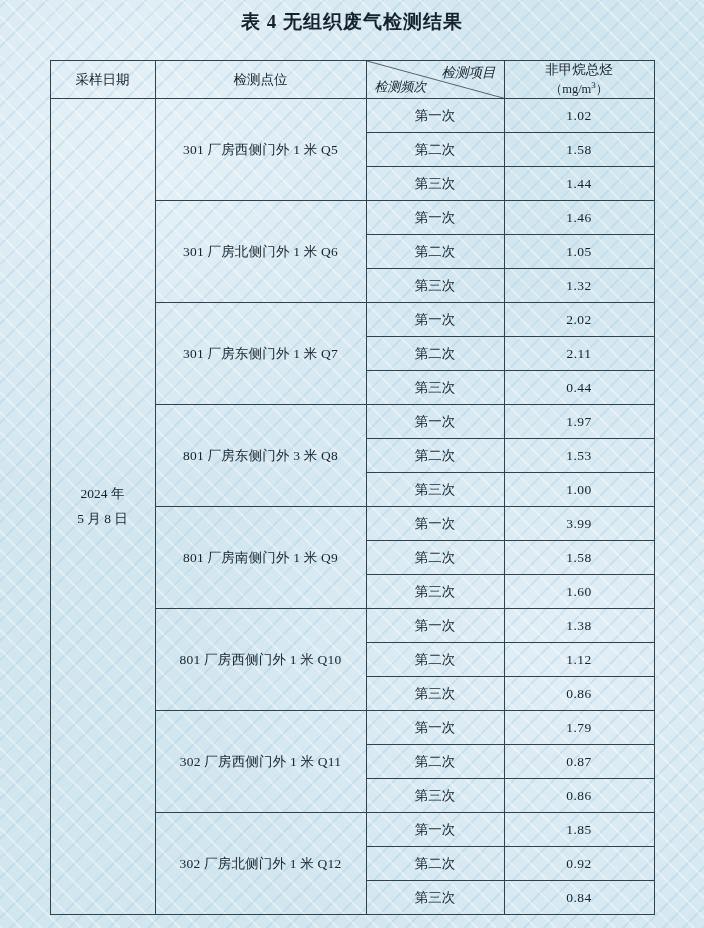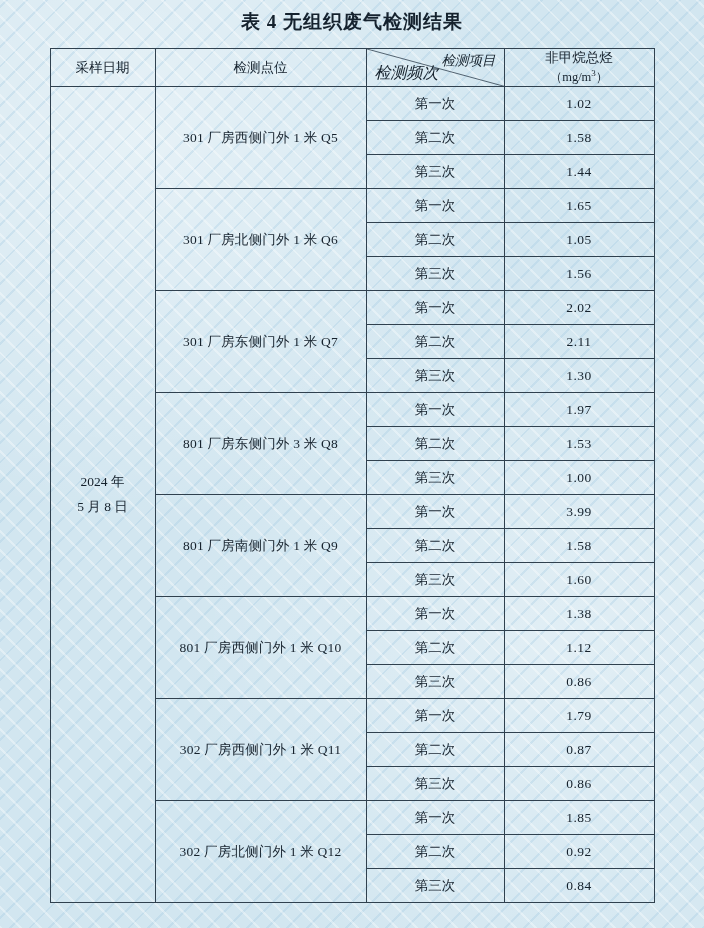--- a/index.html
+++ b/index.html
@@ -38,21 +38,21 @@
     text-align: center;
     font-size: 19px;
     font-weight: 600;
     letter-spacing: 1px;
     padding-top: 9px;
     padding-bottom: 9px;
     color: #15222e;
   }
   table.report {
     border-collapse: collapse;
-    margin: 4px auto;
+    margin: 16px auto;
     width: 604px;
     table-layout: fixed;
     background: transparent;
   }
   table.report td, table.report th {
     border: 1px solid #30414f;
     font-weight: normal;
     font-size: 13.5px;
     text-align: center;
     vertical-align: middle;
@@ -86,21 +86,21 @@
     position: absolute;
     top: 4px;
     right: 8px;
     font-size: 13.5px;
     line-height: 1.2;
   }
   .split-cell .bottom-label {
     position: absolute;
     bottom: 4px;
     left: 8px;
-    font-size: 16px;
+    font-size: 13px;
     line-height: 1.2;
   }
   .unit-cell .unit-main { display: block; line-height: 1.35; }
   .unit-cell .unit-sub  { display: block; line-height: 1.35; font-size: 12.5px; }
   .date-cell {
     font-size: 14.5px;
     line-height: 1.8;
   }
   .point-cell {
     font-size: 14px;
@@ -162,43 +162,43 @@
         <td class="value-cell">1.58</td>
       </tr>
       <tr>
         <td class="freq-cell">第三次</td>
         <td class="value-cell">1.44</td>
       </tr>
 
       <tr>
         <td class="point-cell" rowspan="3">301 厂房北侧门外 1 米 Q6</td>
         <td class="freq-cell">第一次</td>
-        <td class="value-cell">1.65</td>
+        <td class="value-cell">1.46</td>
       </tr>
       <tr>
         <td class="freq-cell">第二次</td>
         <td class="value-cell">1.05</td>
       </tr>
       <tr>
         <td class="freq-cell">第三次</td>
-        <td class="value-cell">1.56</td>
+        <td class="value-cell">1.32</td>
       </tr>
 
       <tr>
         <td class="point-cell" rowspan="3">301 厂房东侧门外 1 米 Q7</td>
         <td class="freq-cell">第一次</td>
         <td class="value-cell">2.02</td>
       </tr>
       <tr>
         <td class="freq-cell">第二次</td>
         <td class="value-cell">2.11</td>
       </tr>
       <tr>
         <td class="freq-cell">第三次</td>
-        <td class="value-cell">1.30</td>
+        <td class="value-cell">0.44</td>
       </tr>
 
       <tr>
         <td class="point-cell" rowspan="3">801 厂房东侧门外 3 米 Q8</td>
         <td class="freq-cell">第一次</td>
         <td class="value-cell">1.97</td>
       </tr>
       <tr>
         <td class="freq-cell">第二次</td>
         <td class="value-cell">1.53</td>

